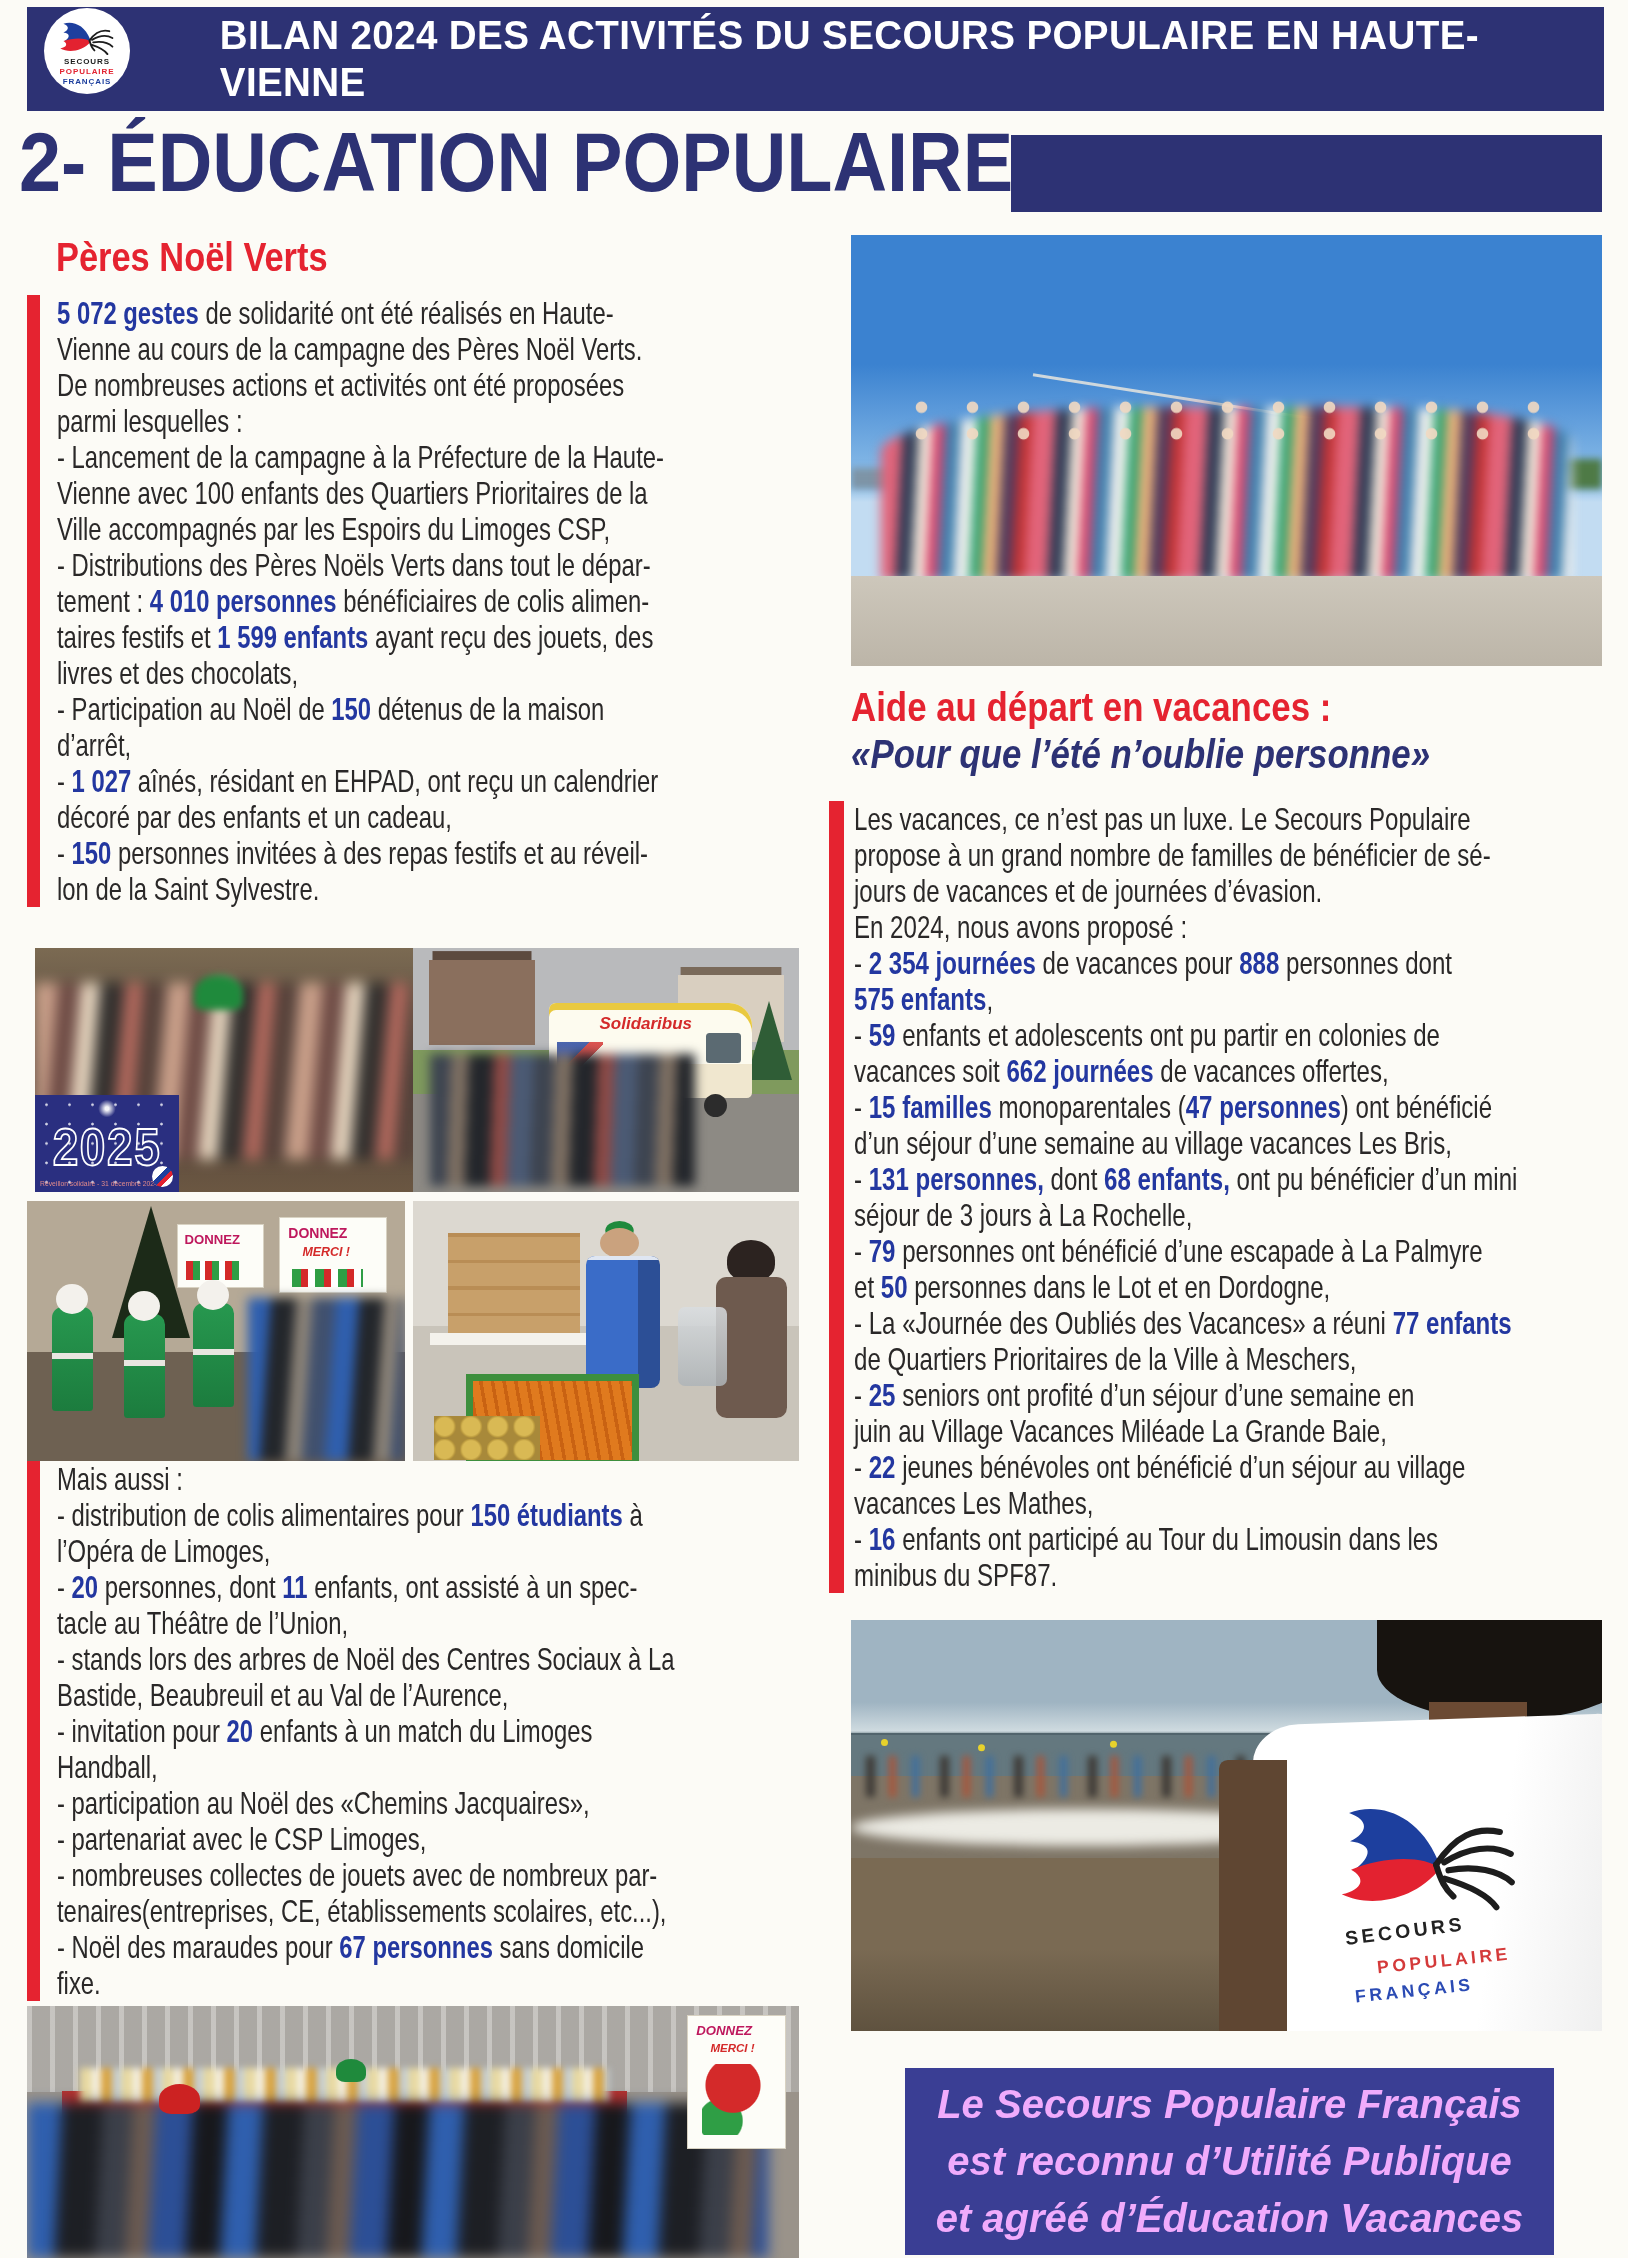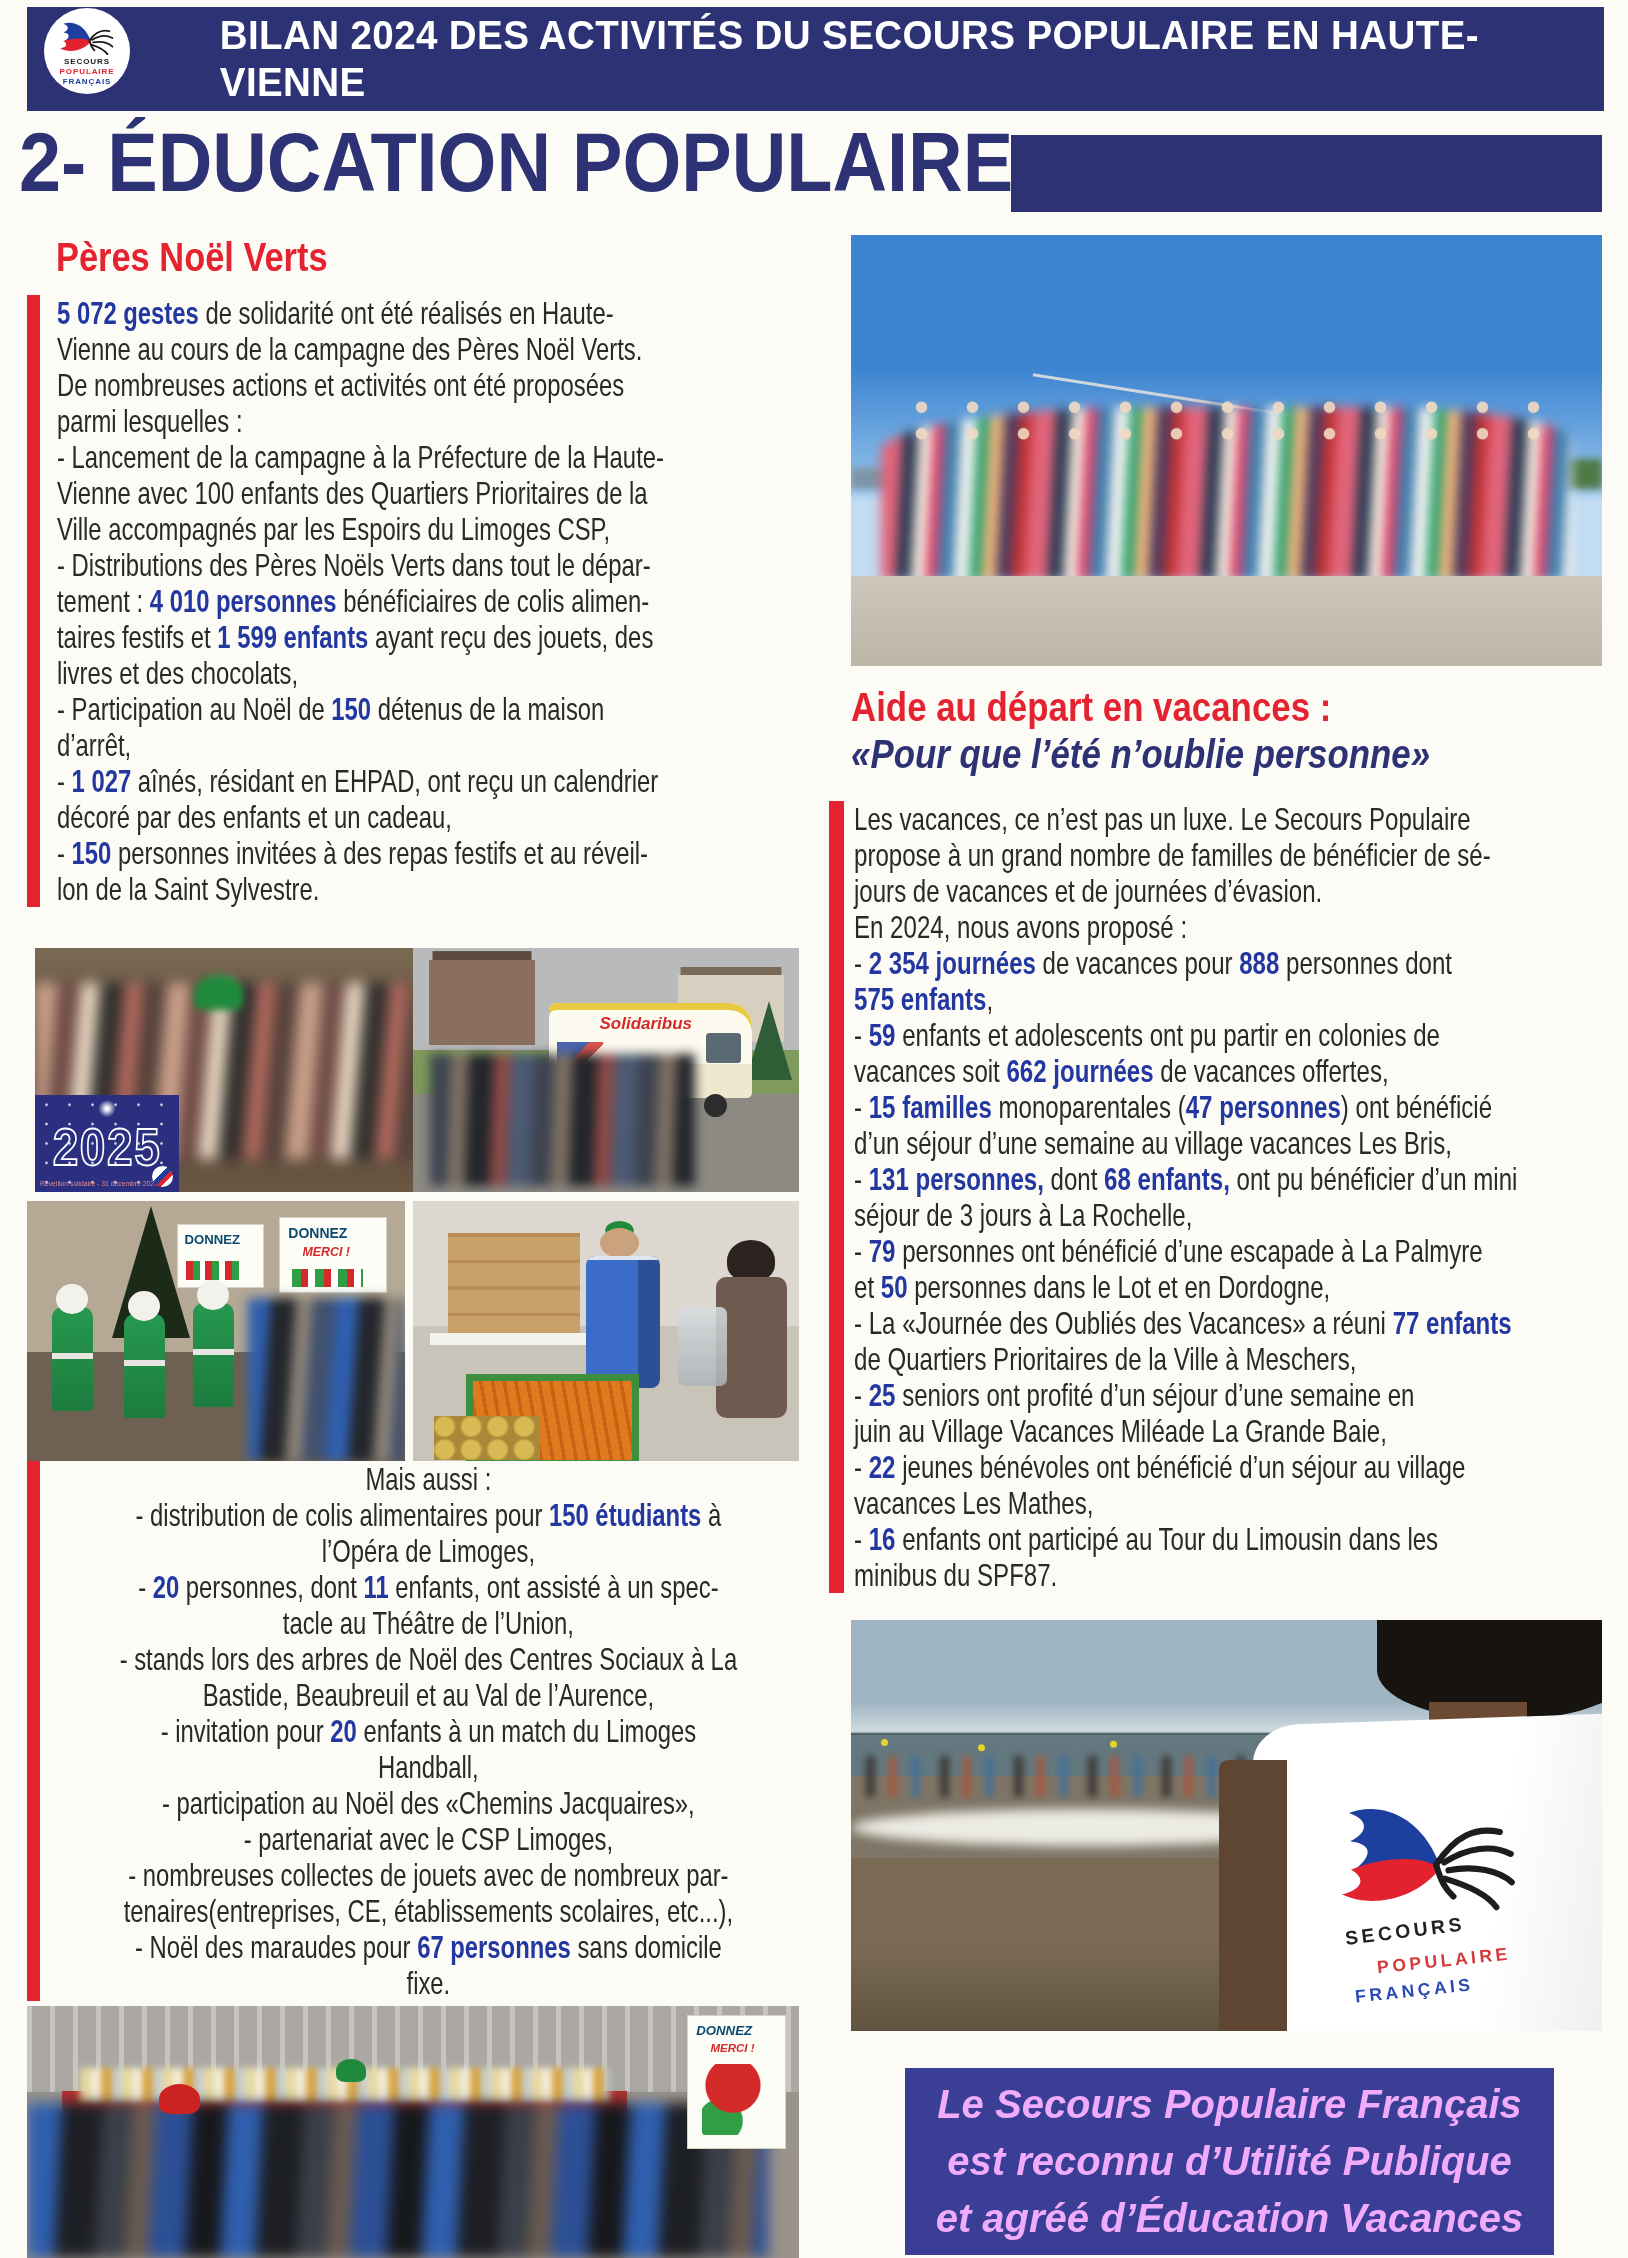--- a/index.html
+++ b/index.html
@@ -43,21 +43,21 @@
   .blur8{filter:blur(7px);}
   .card2025{position:absolute;left:0;top:147px;width:144px;height:97px;background:#2a2f80;overflow:hidden;
             background-image:radial-gradient(circle at 50% 14%, rgba(255,255,255,.95) 1.8px, rgba(255,255,255,0) 8.8px),
             radial-gradient(circle, rgba(255,255,255,.8) 0.9px, transparent 1.8px);background-size:100% 100%,23px 19.4px;}
   .card2025 .year{position:absolute;left:0;width:100%;top:23px;text-align:center;font-size:51px;font-weight:bold;
                   color:transparent;-webkit-text-stroke:1.8px #fff;letter-spacing:1.8px;transform:scaleX(.9);}
   .card2025 .cap{position:absolute;left:5.3px;bottom:4.4px;font-size:8px;color:#e08a8a;white-space:pre;transform:scaleX(.85);transform-origin:0 50%;}
   .minilogo{position:absolute;right:5.3px;bottom:5.3px;width:21px;height:21px;border-radius:50%;background:#fff;
             background-image:linear-gradient(135deg,transparent 40%, #1d3f9e 40% 55%, #e32230 55% 70%, transparent 70%);}
   .poster{position:absolute;background:#fdfdf8;border:0.9px solid #d8d2c2;}
-  .poster .don{color:#0c4a6e;font-weight:bold;}
+  .poster .don{color:#be185d;font-weight:bold;}
   .poster .mer{color:#d42a2a;font-weight:bold;}
   .santa{position:absolute;width:41px;height:104px;background:linear-gradient(#27984f,#1c7c3e);border-radius:10.6px 10.6px 3.5px 3.5px;}
   .santa:before{content:"";position:absolute;left:4.4px;top:-23px;width:32px;height:30px;border-radius:50%;background:#f3f1ec;}
   .santa:after{content:"";position:absolute;left:0;top:46px;width:100%;height:6.2px;background:#e8e6e0;}
   .tshirt-line{white-space:pre;letter-spacing:3.5px;font-weight:bold;}
 </style>
 </head>
 <body>
 
 <div class="page">
@@ -160,21 +160,21 @@
       <div class="layer" style="left:187px;top:26.5px;width:39px;height:30px;background:#caa27e;border-radius:50%;box-shadow:0 -12.4px 0 -5.3px #1f8a3c;"></div>
       <div class="layer" style="left:173px;top:55px;width:74px;height:132px;background:linear-gradient(90deg,#3a6cc8 0 70%,#2c4f96 70% 100%);border-radius:8.8px;box-shadow:inset 0 39px 0 -35px #dfe6f2;"></div>
       <div class="layer" style="left:314px;top:39px;width:48px;height:41px;background:#2c2320;border-radius:50% 50% 40% 40%;"></div>
       <div class="layer" style="left:303px;top:76px;width:71px;height:141px;background:#6e5a4e;border-radius:10.6px;"></div>
       <div class="layer" style="left:265px;top:106px;width:49px;height:79px;background:linear-gradient(180deg,#d9dde0,#aeb4b8);opacity:.85;border-radius:7px;"></div>
       <div class="layer" style="left:53px;top:173px;width:159px;height:79px;border:7px solid #3d8f3d;background:repeating-linear-gradient(80deg,#e07a1e 0 8px,#c96212 8px 11.5px);"></div>
       <div class="layer" style="left:21px;top:215px;width:106px;height:44px;background:radial-gradient(circle at 10.6px 10.6px,#d9b954 8.8px,#b9983d 10.6px,transparent 11.5px);background-size:26.5px 23px;background-color:#a8893a;"></div>
     </div>
   </div>
 
-  <div class="parabox" style="left:26.5px;top:1461px;width:772px;box-sizing:border-box;text-align:center;">
+  <div class="parabox" style="left:26.5px;top:1461px;width:772px;box-sizing:border-box;">
     <div class="rich"><span>Mais aussi :
 - distribution de colis alimentaires pour </span><span class="seg-b">150 étudiants</span><span> à
 l’Opéra de Limoges,
 - </span><span class="seg-b">20</span><span> personnes, dont </span><span class="seg-b">11</span><span> enfants, ont assisté à un spec-
 tacle au Théâtre de l’Union,
 - stands lors des arbres de Noël des Centres Sociaux à La
 Bastide, Beaubreuil et au Val de l’Aurence,
 - invitation pour </span><span class="seg-b">20</span><span> enfants à un match du Limoges
 Handball,
 - participation au Noël des «Chemins Jacquaires»,

